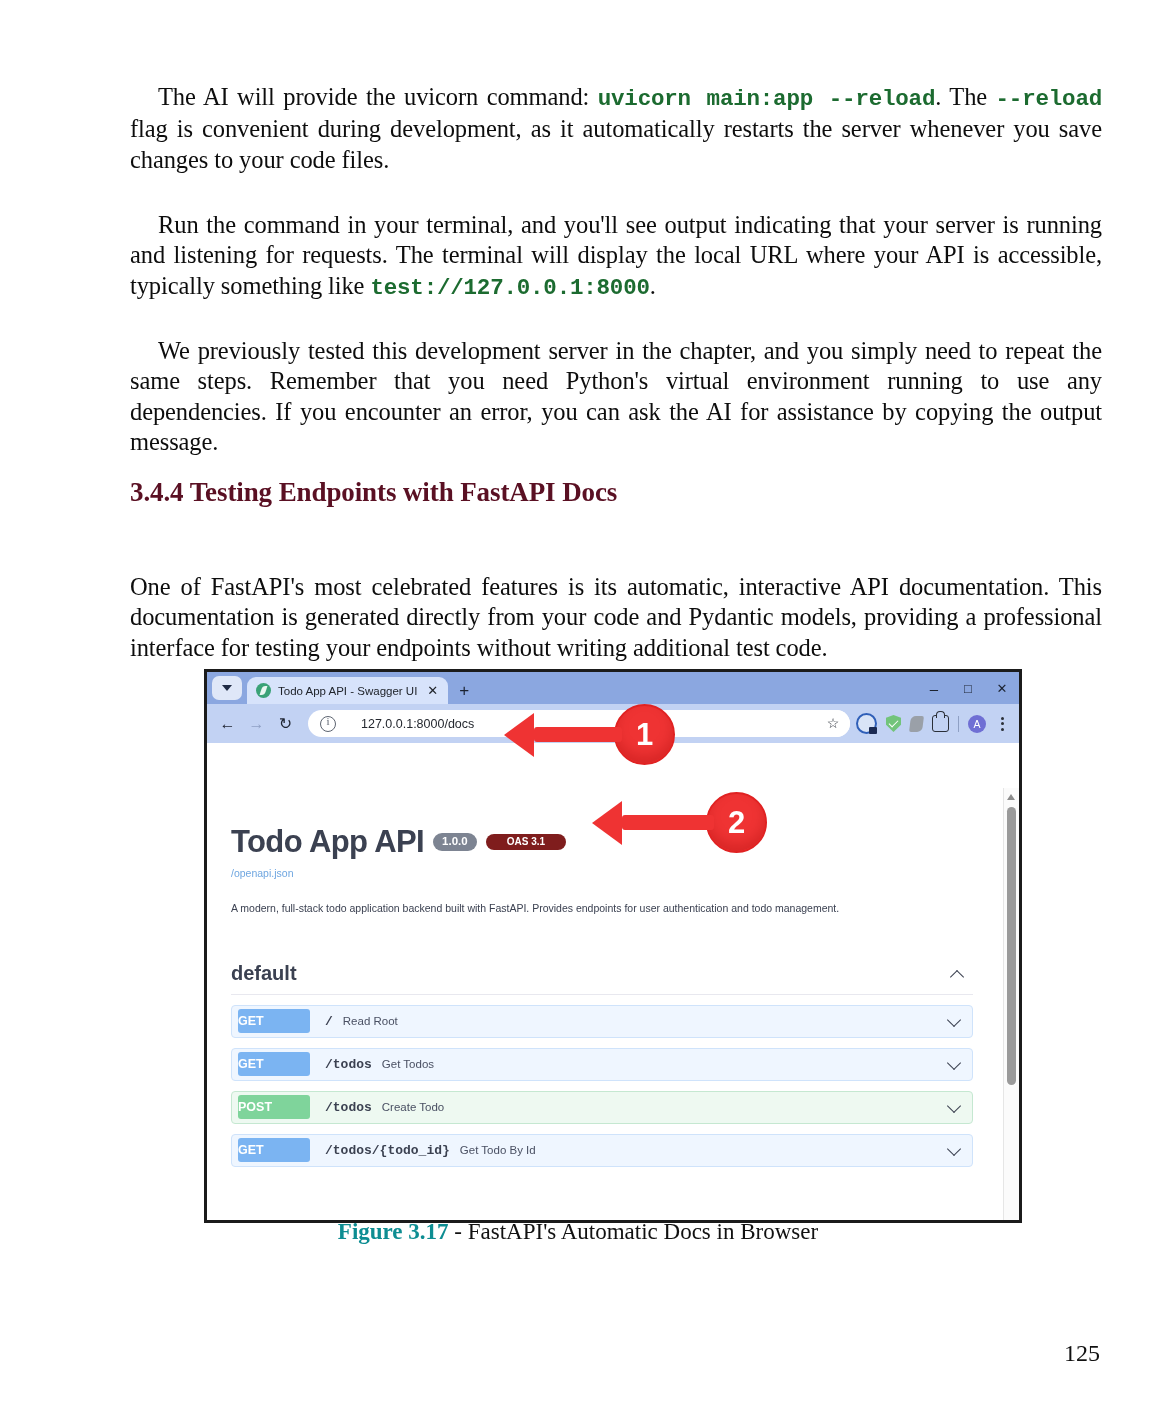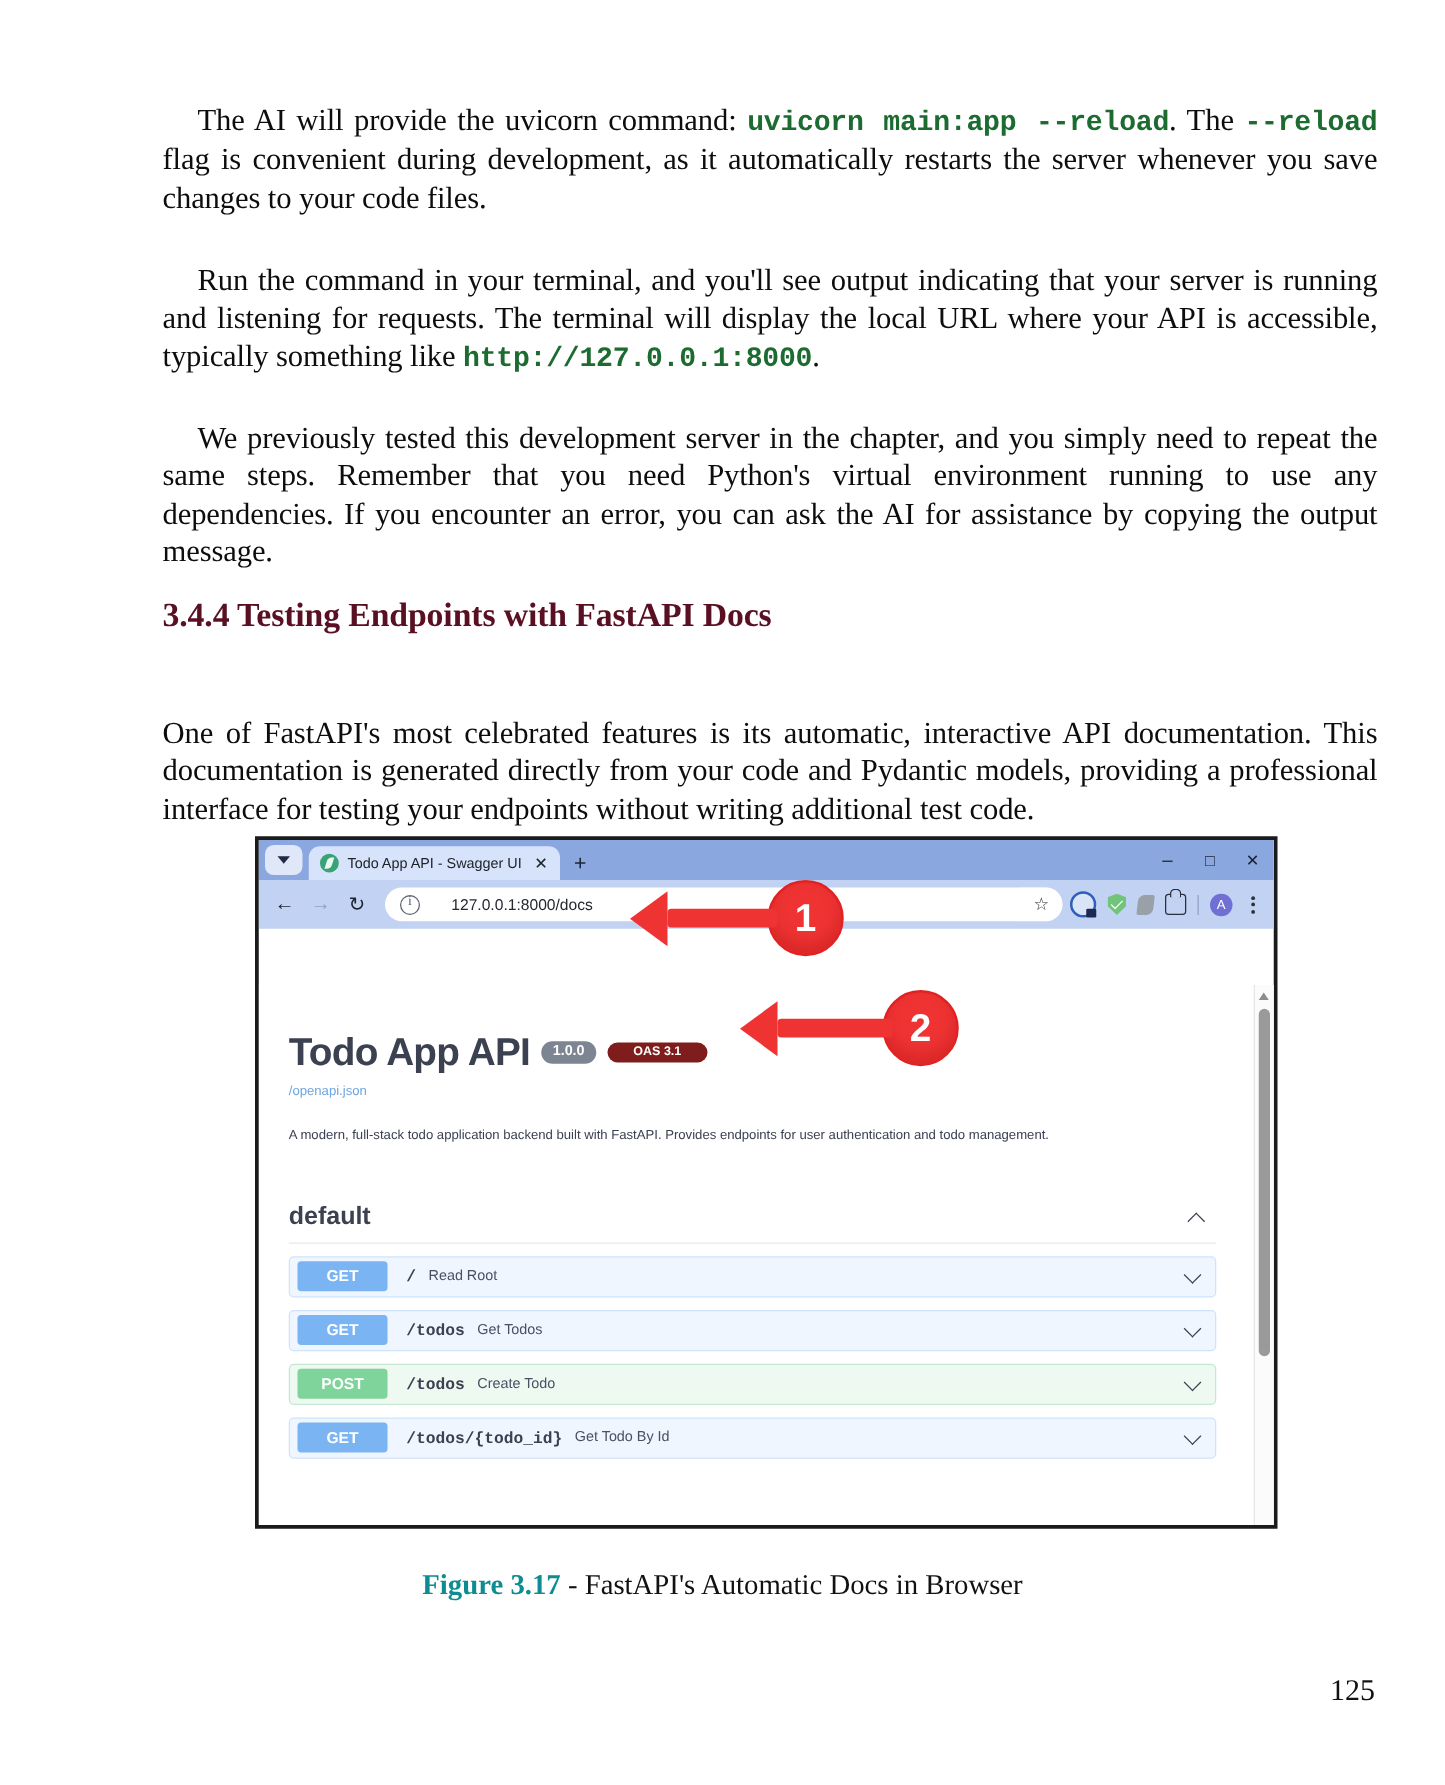--- a/index.html
+++ b/index.html
@@ -417,21 +417,20 @@
   .op-get {
     background: #eff6ff;
     border: 1px solid #cfe3fb;
   }
   .op-post {
     background: #eef9f1;
     border: 1px solid #c5e8d1;
   }
   .op-method {
     width: 72px;
-    text-align: center;
     font-family: "Liberation Sans", sans-serif;
     font-size: 12.5px;
     font-weight: bold;
     color: #ffffff;
     border-radius: 3px;
     padding: 5px 0;
     flex: none;
   }
   .m-get { background: #7bb4f2; }
   .m-post { background: #7fd49b; }
@@ -521,21 +520,21 @@
     margin-left: -8px;
     box-shadow: inset 0 -7px 12px rgba(150,0,0,0.25);
   }
   #annot1 { left: 504px; top: 704px; }
   #annot2 { left: 592px; top: 792px; }
 
   
   .caption {
     position: absolute;
     left: 0; right: 0;
-    top: 1255px;
+    top: 1219px;
     text-align: center;
     font-family: "Liberation Serif", serif;
     font-size: 23px;
     color: #111111;
   }
   .caption b {
     color: #0d8d92;
     font-weight: bold;
   }
   .page-no {
@@ -550,21 +549,21 @@
 </head>
 <body>
 
 <div class="page">
 
   <p class="prose" id="p1">
     <span class="indent"></span><span>The AI will provide the uvicorn command: </span><code class="mono">uvicorn main:app --reload</code><span>. The </span><code class="mono">--reload</code><span> flag is convenient during development, as it automatically restarts the server whenever you save changes to your code files.</span>
   </p>
 
   <p class="prose" id="p2">
-    <span class="indent"></span><span>Run the command in your terminal, and you'll see output indicating that your server is running and listening for requests. The terminal will display the local URL where your API is accessible, typically something like </span><code class="mono">http://127.0.0.1:8000</code><span>.</span>
+    <span class="indent"></span><span>Run the command in your terminal, and you'll see output indicating that your server is running and listening for requests. The terminal will display the local URL where your API is accessible, typically something like </span><code class="mono">test://127.0.0.1:8000</code><span>.</span>
   </p>
 
   <p class="prose" id="p3">
     <span class="indent"></span><span>We previously tested this development server in the chapter, and you simply need to repeat the same steps. Remember that you need Python's virtual environment running to use any dependencies. If you encounter an error, you can ask the AI for assistance by copying the output message.</span>
   </p>
 
   <h2 class="heading">3.4.4 Testing Endpoints with FastAPI Docs</h2>
 
   <p class="prose" id="p4">
     <span>One of FastAPI's most celebrated features is its automatic, interactive API documentation. This documentation is generated directly from your code and Pydantic models, providing a professional interface for testing your endpoints without writing additional test code.</span>

